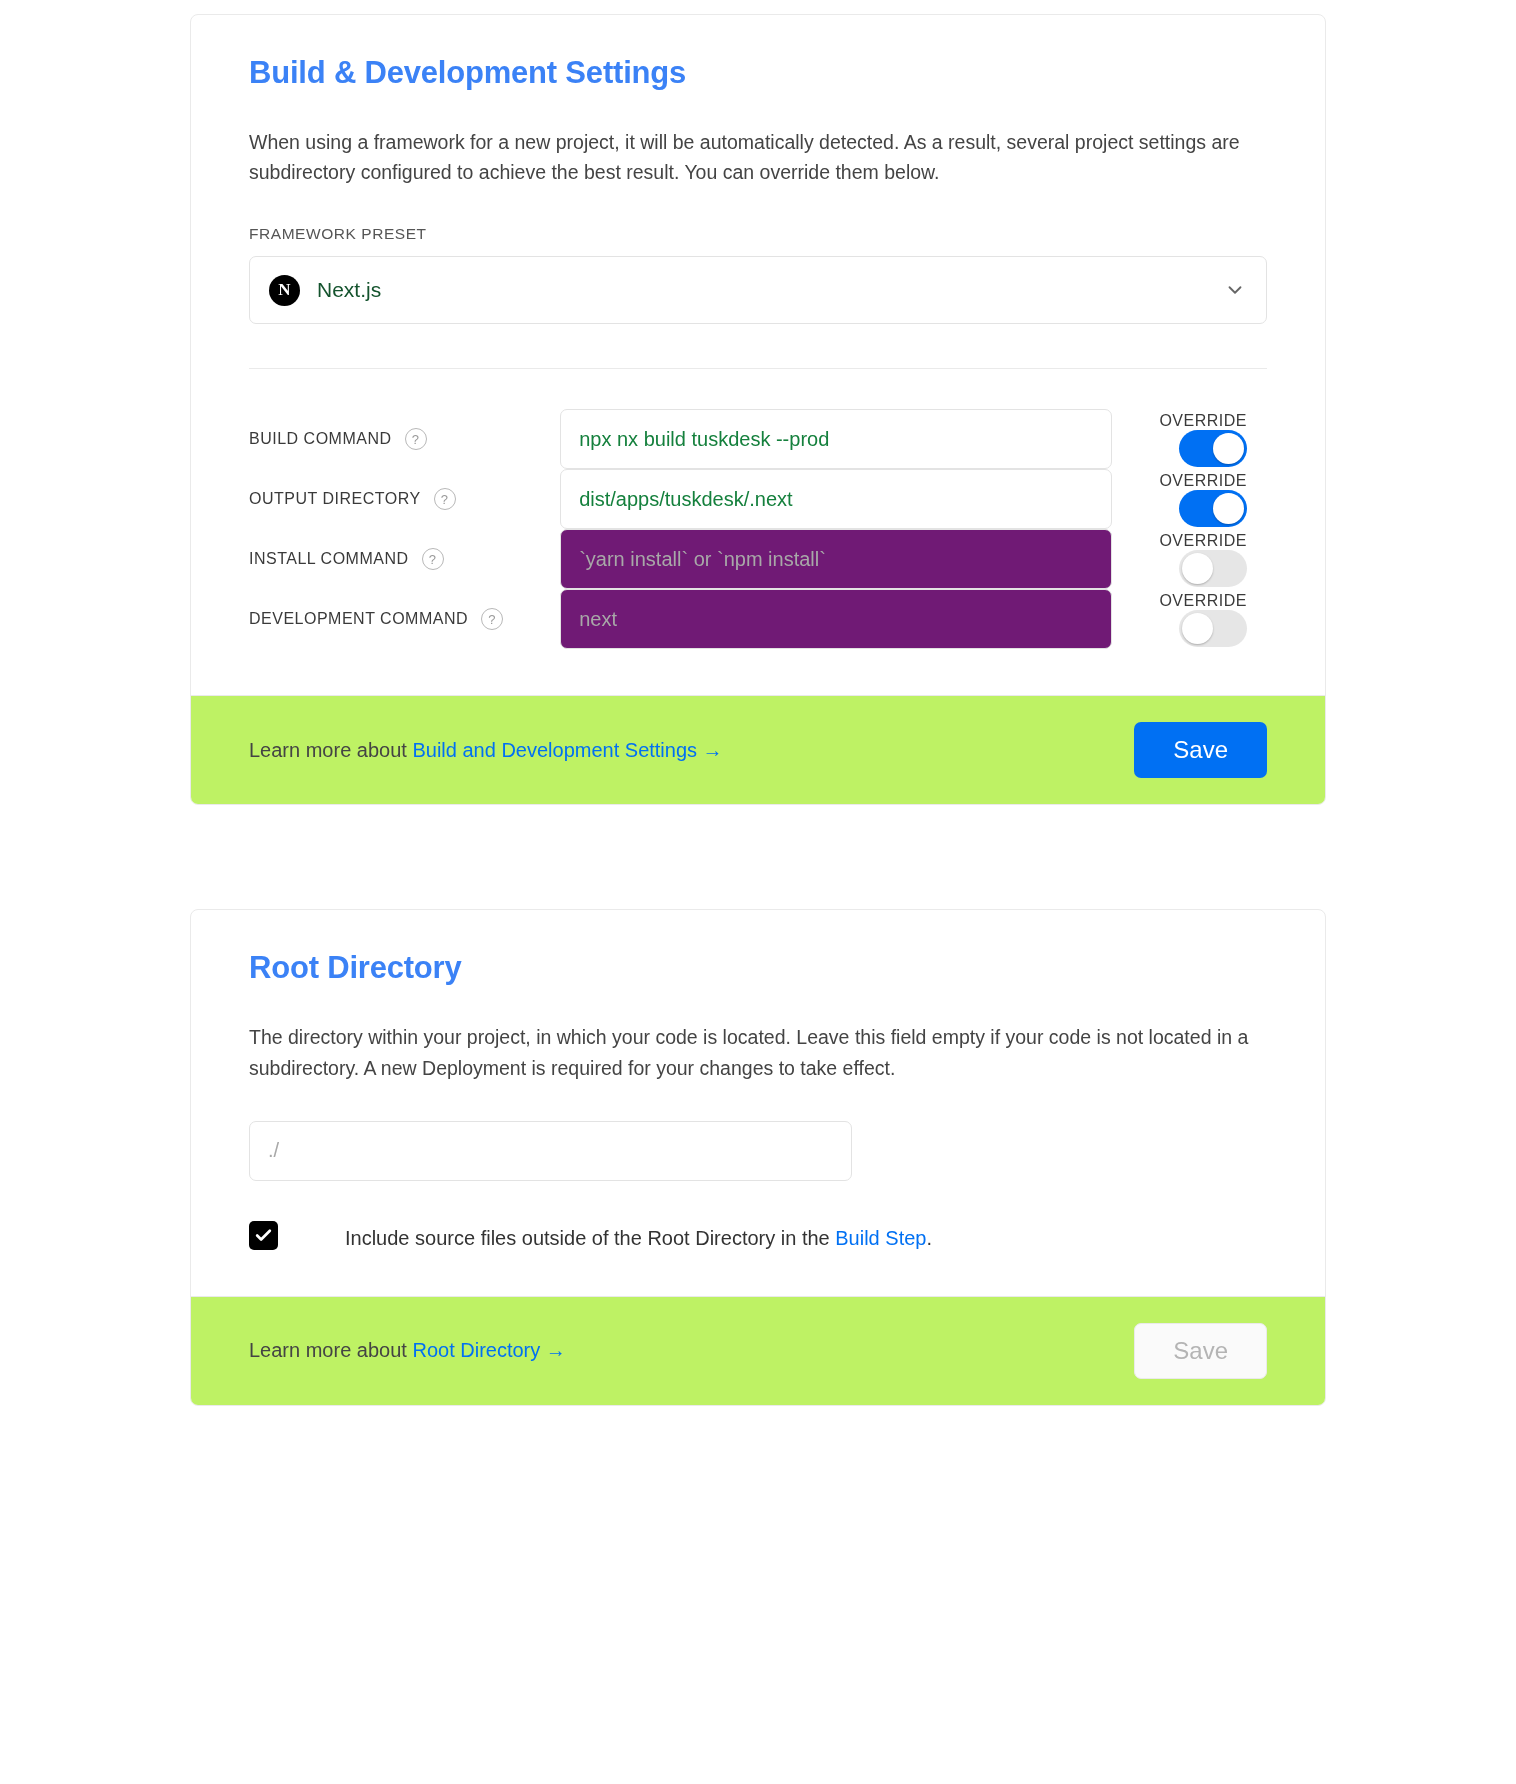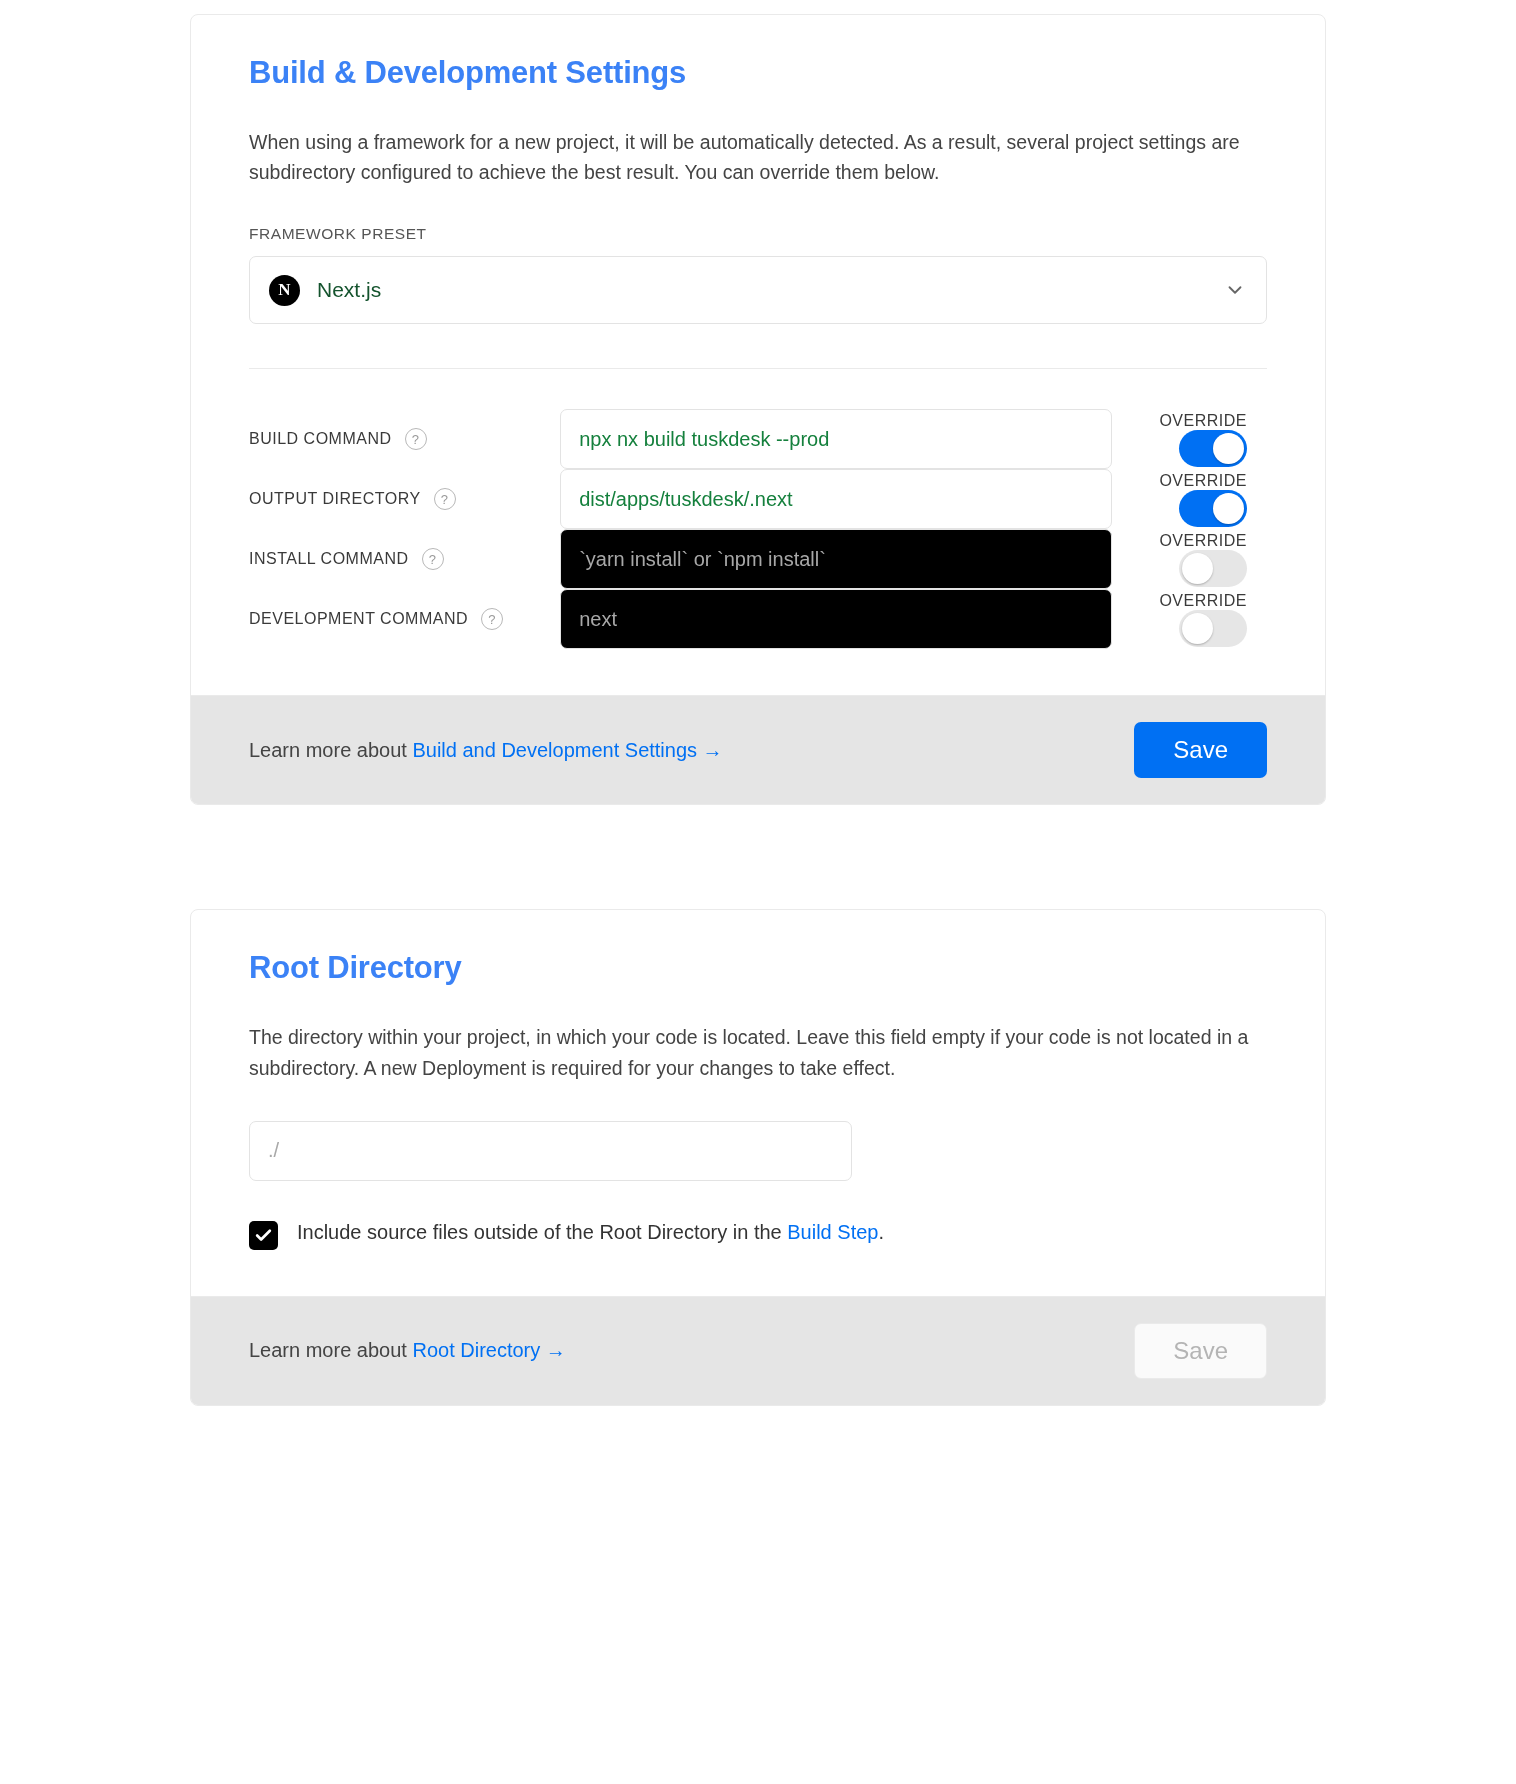--- a/index.html
+++ b/index.html
@@ -117,21 +117,21 @@
     border: 1px solid #e3e3e3;
     border-radius: 7px;
     padding: 0 18px;
     font-size: 20px;
     color: #15803d;
     background: #fff;
     font-family: "Liberation Sans", sans-serif;
     outline: none;
   }
   .text-input.disabled {
-    background: #000000;
+    background: #701a75;
     color: #9b9b9b;
   }
   .text-input::placeholder { color: #a8a8a8; }
 
   .override-wrap {
     display: flex;
     align-items: center;
     margin-left: 47px;
     flex-direction: column;
   }
@@ -158,21 +158,21 @@
     width: 31px; height: 31px;
     border-radius: 50%;
     background: #fff;
     box-shadow: 0 1px 2px rgba(0,0,0,.25);
     transition: left .15s;
   }
   .toggle.on .knob { left: 34px; }
 
   .card-footer {
     border-top: 1px solid #eaeaea;
-    background: #e5e5e5;
+    background: #bef264;
     padding: 26px 58px;
     display: flex;
     align-items: center;
     justify-content: space-between;
   }
   .learn-more {
     font-size: 20px;
     color: #444;
   }
   .learn-more a {
@@ -205,21 +205,21 @@
     padding: 0 18px;
     font-size: 20px;
     color: #111;
     background: #fff;
     font-family: "Liberation Sans", sans-serif;
     outline: none;
     margin-bottom: 40px;
   }
   .root-input::placeholder { color: #a8a8a8; }
 
-  .check-row { display: flex; align-items: flex-start; }
+  .check-row { display: flex; align-items: flex-end; gap: 48px; }
   .checkbox {
     width: 29px; height: 29px;
     background: #000;
     border-radius: 5px;
     display: flex; align-items: center; justify-content: center;
     margin-right: 19px;
     cursor: pointer;
     flex: none;
   }
   .checkbox svg { width: 19px; height: 19px; }

